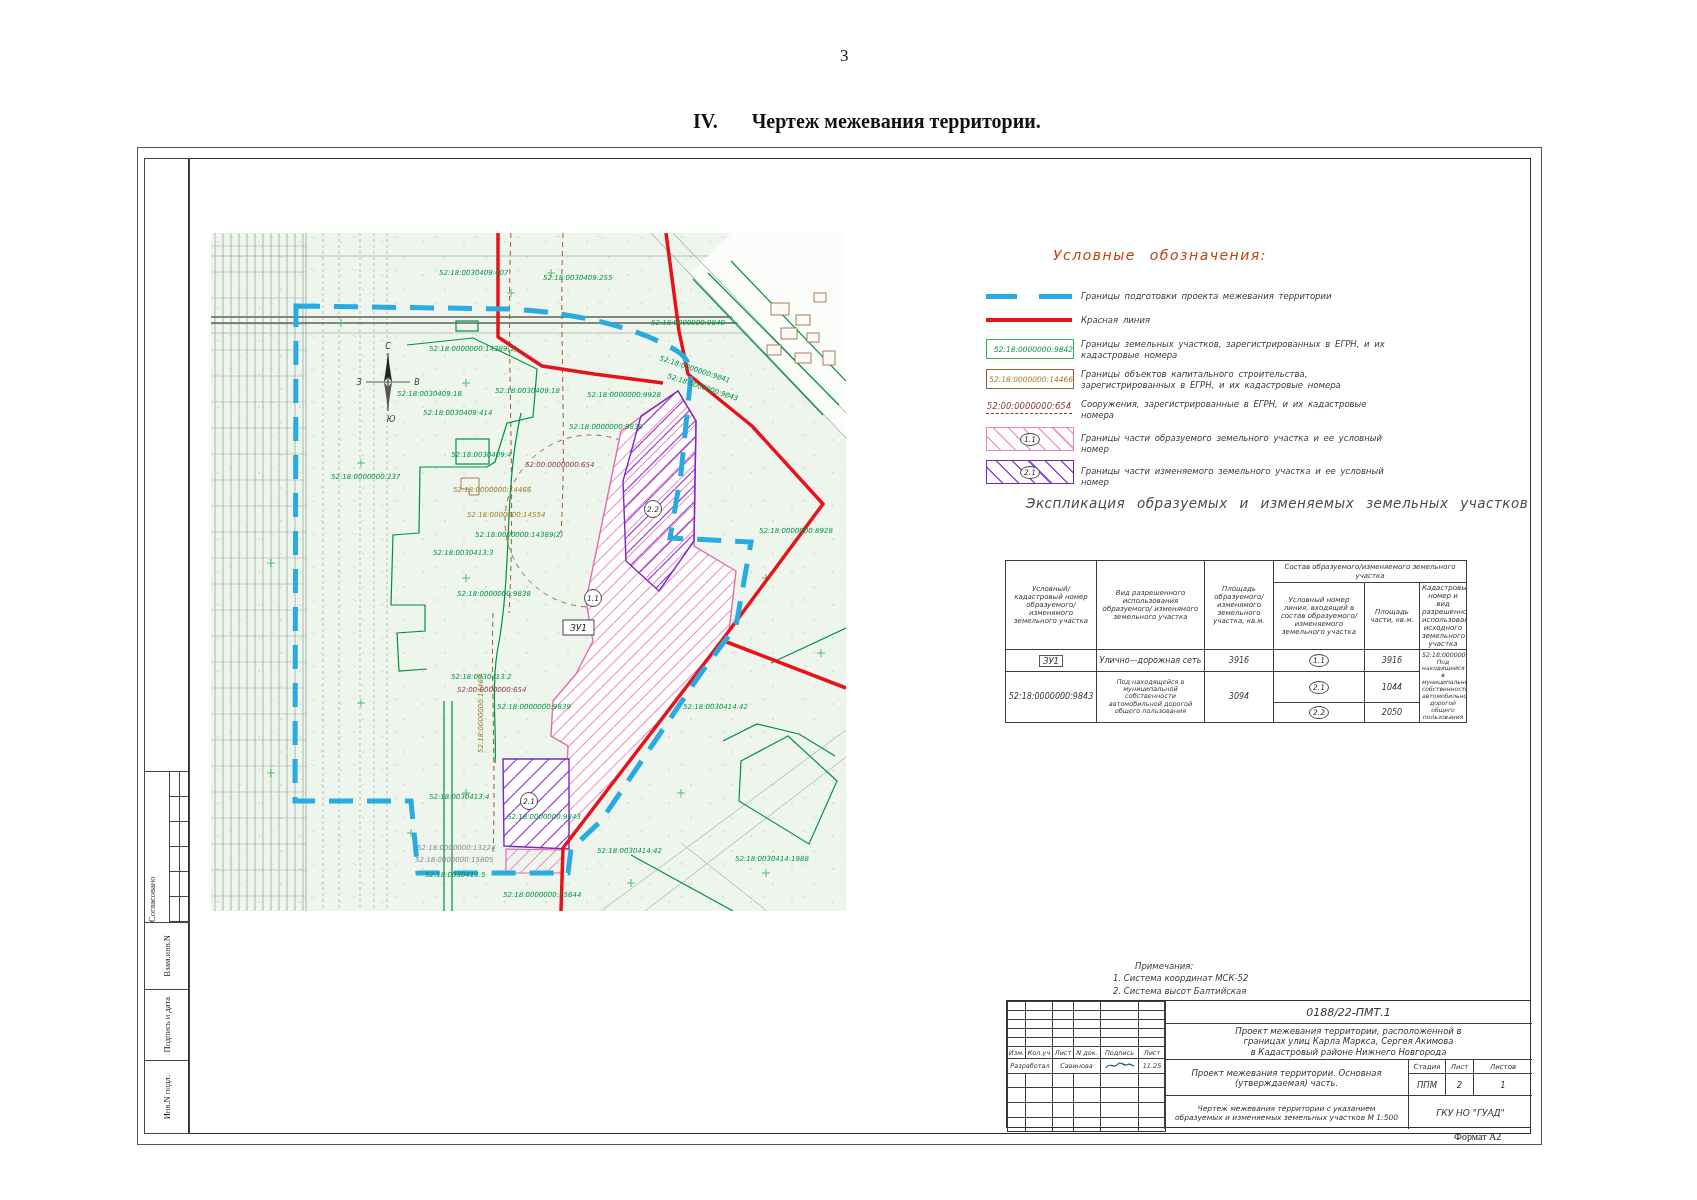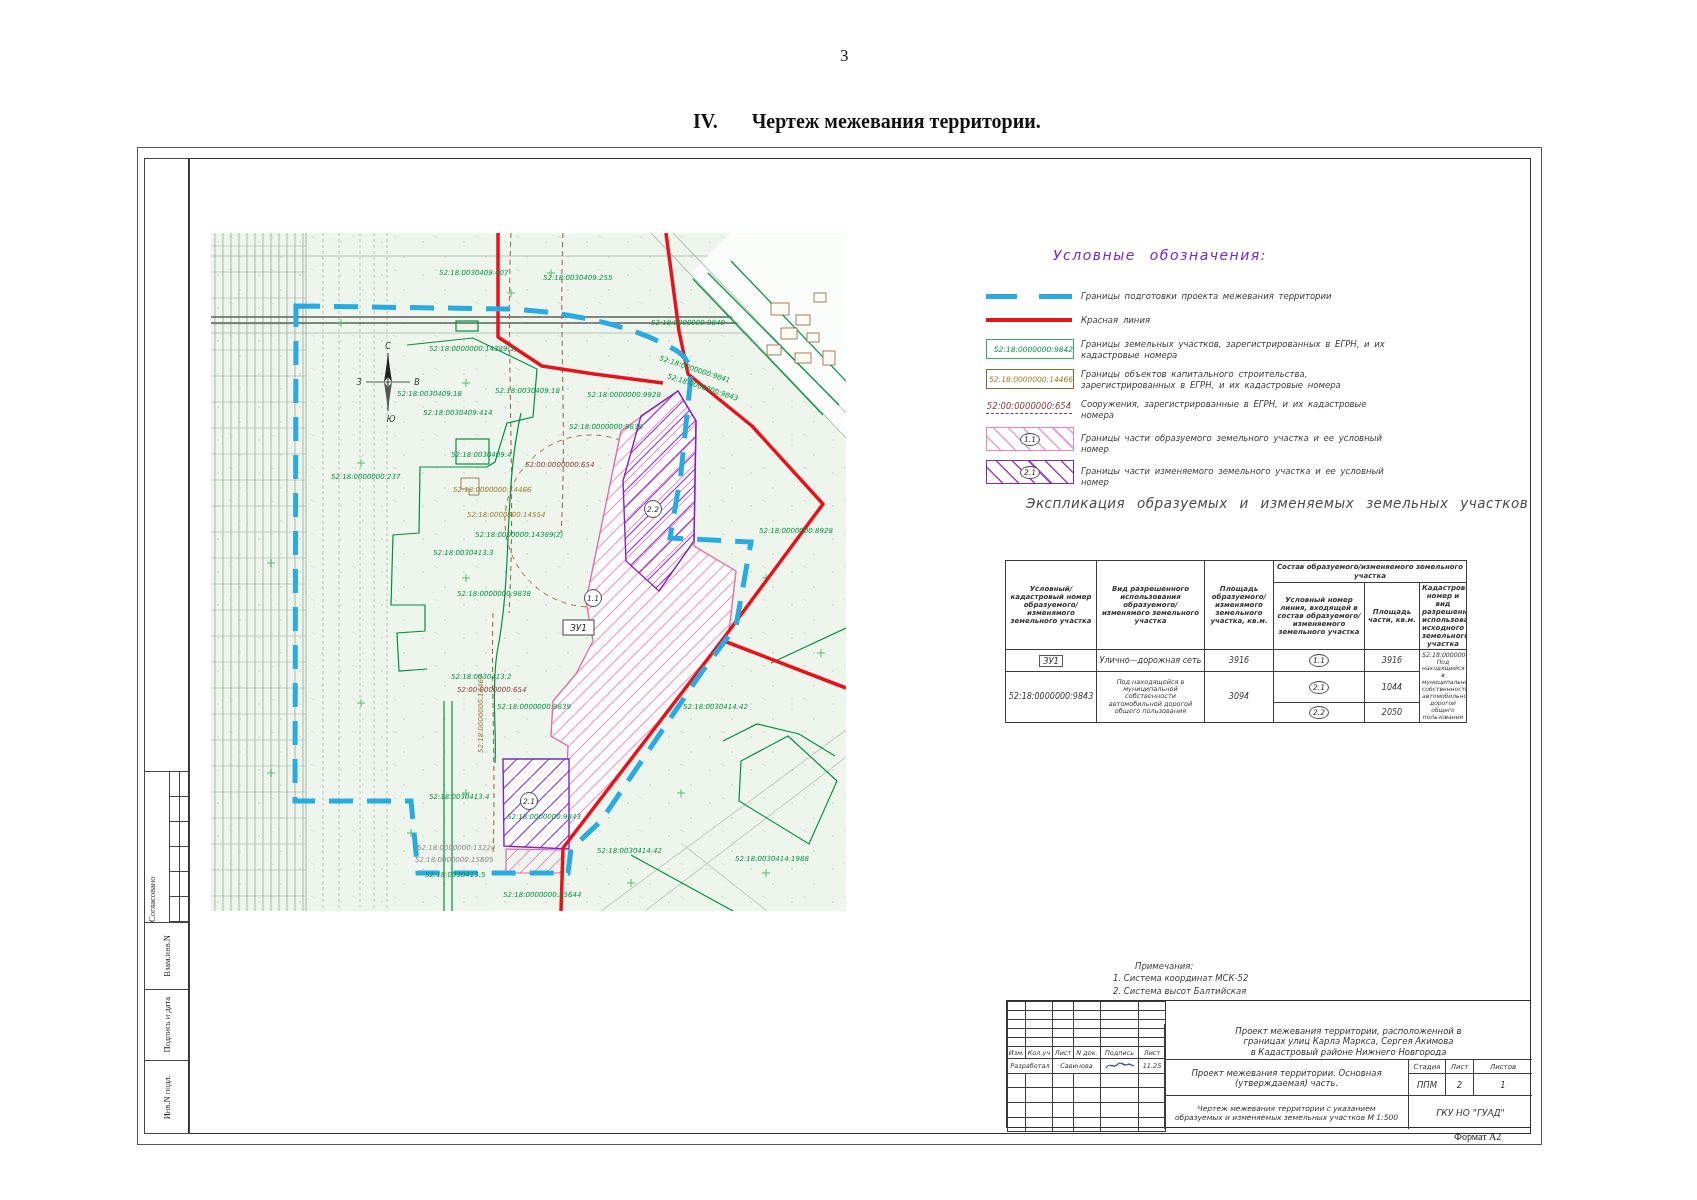--- a/index.html
+++ b/index.html
@@ -35,21 +35,21 @@
   .map-wrap svg{display:block;}
   .mlabel{font:italic 7px "DejaVu Sans",sans-serif;}
   .c-g{fill:#00913f;} .c-b{fill:#9a7b2d;} .c-m{fill:#8b3a3a;} .c-y{fill:#8a8a8a;}
   .badge-circle{fill:#ffffff;stroke:#444;stroke-width:1;}
   .badge-text{font:italic 7.5px "DejaVu Sans",sans-serif;fill:#222;text-anchor:middle;}
   .compass-letter{font:italic 8px "DejaVu Sans",sans-serif;fill:#333;text-anchor:middle;}
   .zu-text{font:italic 9px "DejaVu Sans",sans-serif;fill:#222;text-anchor:middle;}
 
   
   .legend{position:absolute;left:845px;top:95px;width:415px;height:255px;}
-  .lg-title{position:absolute;left:70px;top:4px;font:italic 14px "DejaVu Sans",sans-serif;color:#6d28d9;letter-spacing:1.5px;word-spacing:8px;}
+  .lg-title{position:absolute;left:70px;top:4px;font:italic 14px "DejaVu Sans",sans-serif;color:#c2410c;letter-spacing:1.5px;word-spacing:8px;}
   .lg-row{position:absolute;left:0;right:0;}
   .lg-sym{position:absolute;left:3px;width:86px;}
   .lg-text{position:absolute;left:98px;width:318px;font:italic 8.5px "DejaVu Sans",sans-serif;color:#3a3a3a;line-height:1.3;word-spacing:2px;}
   .sym-bluedash{height:5px;background:linear-gradient(to right,#29abe2 0 36%,transparent 36% 62%,#29abe2 62% 100%);}
   .sym-redline{height:4px;background:#e8131a;}
   .sym-box{height:18px;display:flex;align-items:center;justify-content:flex-end;font:italic 7.5px "DejaVu Sans",sans-serif;}
   .sym-green{border:1.5px solid #2cb358;color:#009245;}
   .sym-brown{border:1.5px solid #8c6239;color:#9a7b2d;}
   .sym-maroon{height:14px;display:flex;align-items:center;justify-content:center;font:italic 8.5px "DejaVu Sans",sans-serif;
               color:#8b3a3a;border-bottom:1.5px dashed #8b3a3a;}
@@ -58,21 +58,21 @@
   .sym-purple{border:1.5px solid #7b24c9;background-image:repeating-linear-gradient(45deg,transparent 0 10px,#9b4ae0 10px 11.5px);}
   .circle-badge{display:inline-block;min-width:11px;padding:1px 3px;border:1px solid #444;border-radius:50%;
                 background:#fff;font:italic 7.5px "DejaVu Sans",sans-serif;color:#222;text-align:center;}
 
   
   .expl-title{position:absolute;left:888px;top:347px;font:italic 13.5px "DejaVu Sans",sans-serif;color:#4a4a4a;letter-spacing:.5px;word-spacing:7px;}
   table.expl{position:absolute;left:867px;top:412px;border-collapse:collapse;table-layout:fixed;width:461px;
              font-family:"DejaVu Sans",sans-serif;}
   table.expl th, table.expl td{border:1px solid #3c3c3c;text-align:center;vertical-align:middle;
              font-style:italic;color:#333;padding:1px 2px;overflow:hidden;}
-  table.expl th{font-weight:bold;font-size:7px;line-height:1.15;}
+  table.expl th{font-weight:normal;font-size:7px;line-height:1.15;}
   table.expl td{font-size:8px;line-height:1.15;}
   tr.h1{height:22px;} tr.h2{height:36px;} tr.r1{height:22px;} tr.r2{height:19px;} tr.r3{height:19px;}
   .cell-use{font-size:6.5px !important;line-height:1.12 !important;}
   .cell-source{font-size:6px !important;line-height:1.15 !important;}
   .cell-source .src-num{display:block;font-size:6.2px;}
   .zu-box{display:inline-block;border:1px solid #555;padding:0 3px;font:italic 8.5px "DejaVu Sans",sans-serif;}
 
   
   .notes{position:absolute;left:975px;top:812px;font:italic 8.5px "DejaVu Sans",sans-serif;color:#3a3a3a;line-height:1.45;}
   .notes .n-title{margin-left:22px;}
@@ -485,20 +485,21 @@
               <td></td>
               <td></td>
               <td></td>
               <td></td>
               <td></td>
               <td></td>
             </tr>
       </tbody>
         </table>
 
+      <div class="st-cell" style="left:157px;top:0;width:368px;height:23px;font:italic 11px 'DejaVu Sans',sans-serif;">0188/22-ПМТ.1</div>
       <div class="st-cell" style="left:157px;top:23px;width:368px;height:36px;font:italic 8.5px 'DejaVu Sans',sans-serif;line-height:1.25;flex-direction:column;">
         <span>Проект межевания территории, расположенной в</span>
         <span>границах улиц Карла Маркса, Сергея Акимова</span>
         <span>в Кадастровый районе Нижнего Новгорода</span>
       </div>
       <div class="st-cell" style="left:157px;top:59px;width:244px;height:36px;font:italic 8.5px 'DejaVu Sans',sans-serif;padding:0 14px;box-sizing:border-box;">Проект межевания территории. Основная (утверждаемая) часть.</div>
       <div class="st-cell" style="left:157px;top:95px;width:244px;height:33px;font:italic 7.5px 'DejaVu Sans',sans-serif;padding:0 8px;box-sizing:border-box;border-bottom:none;">Чертеж межевания территории с указанием образуемых и изменяемых земельных участков М 1:500</div>
 
       <div class="st-cell" style="left:401px;top:59px;width:37px;height:14px;font:italic 7px 'DejaVu Sans',sans-serif;">Стадия</div>
       <div class="st-cell" style="left:438px;top:59px;width:28px;height:14px;font:italic 7px 'DejaVu Sans',sans-serif;">Лист</div>

